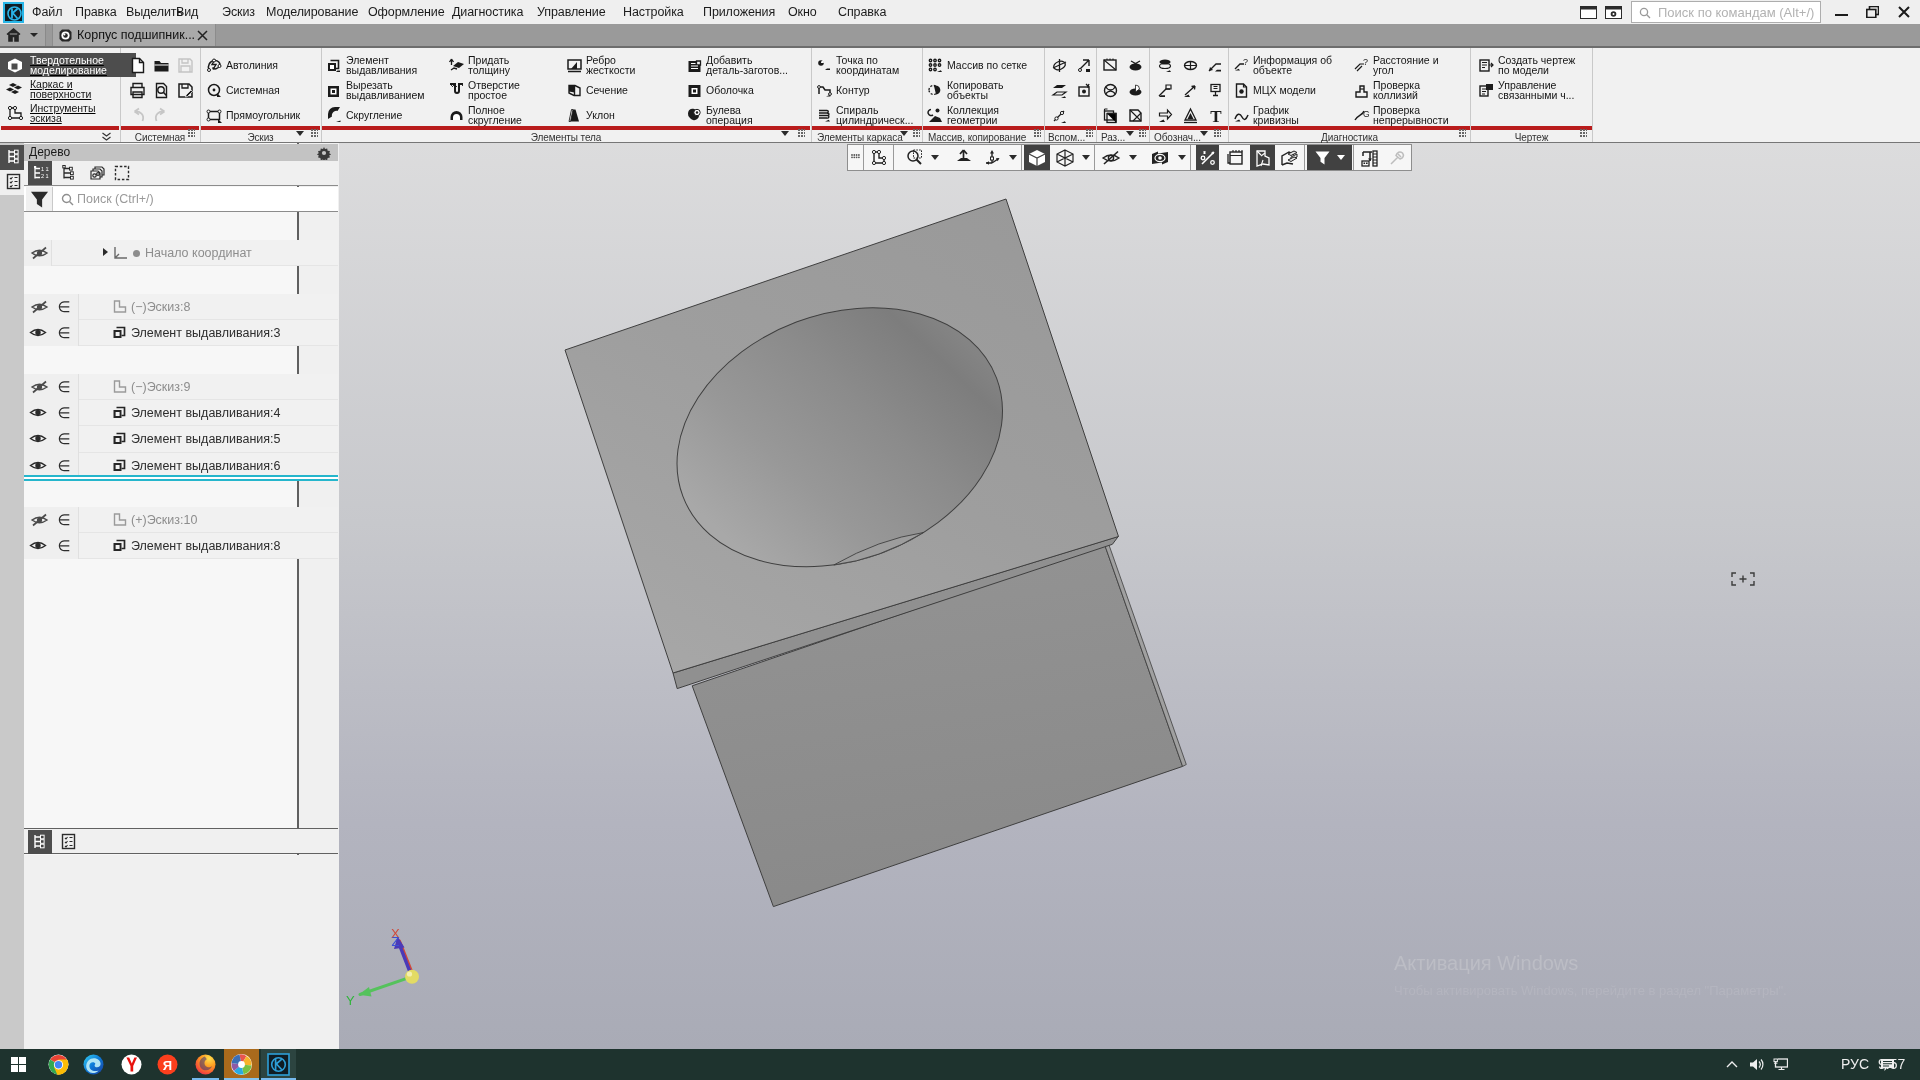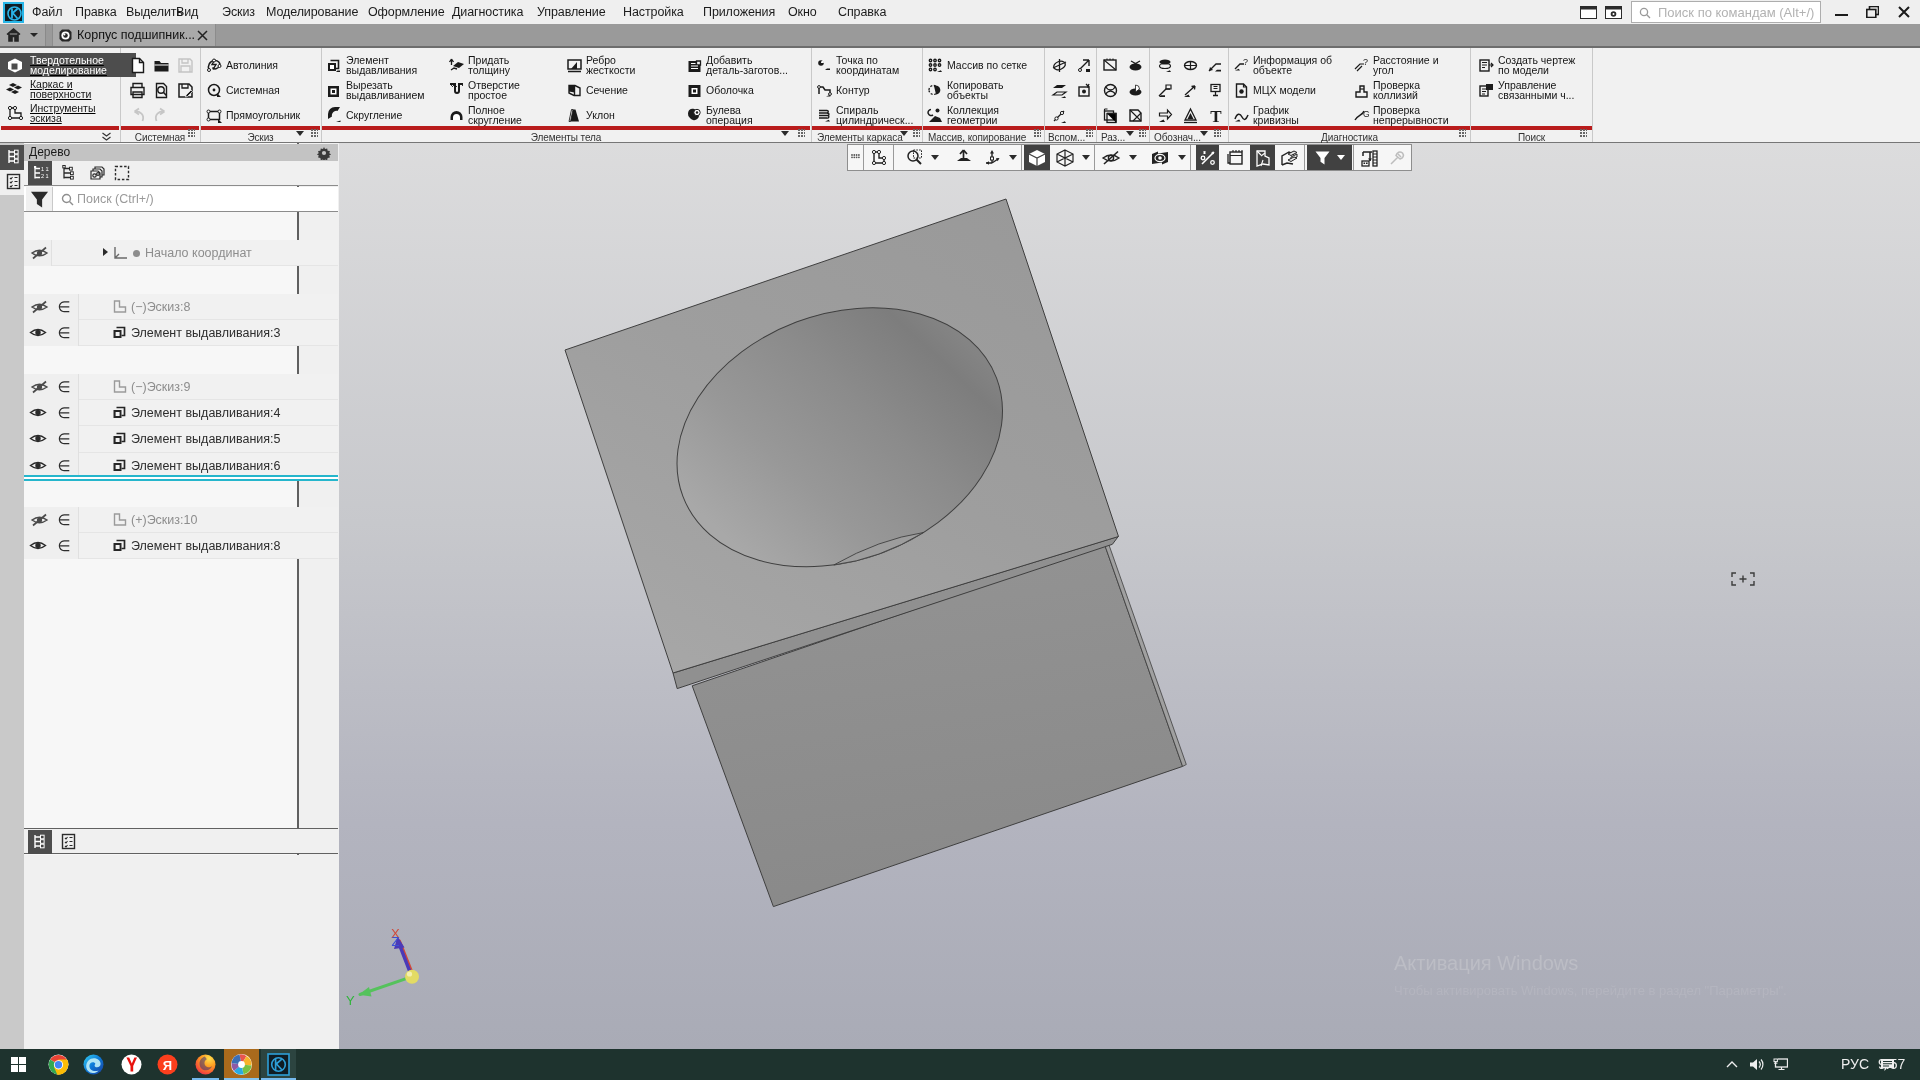--- a/index.html
+++ b/index.html
@@ -675,21 +675,21 @@
         <span class="lb">Создать чертеж<br>по модели</span>
       </div>
     <div class="rit" style="left:1478px;top:30px;width:110px">
         <span class="ic"><svg width="17" height="17" viewBox="0 0 17 17">
             <rect x="2" y="4" width="8" height="10" fill="none" stroke="#1b1b1b" stroke-width="1.4"></rect>
             <rect x="8" y="2" width="7" height="6" fill="#1b1b1b"></rect>
             <path d="M4 7 h4 M4 9.5 h4 M4 12 h3" stroke="#1b1b1b" stroke-width="1"></path>
           </svg></span>
         <span class="lb">Управление<br>связанными ч...</span>
       </div>
-    <div class="rfoot" style="left:1471px;width:121px">Поиск</div>
+    <div class="rfoot" style="left:1471px;width:121px">Чертеж</div>
     <div class="gh" style="left:1580px">
         <i></i>
         <i></i>
         <i></i>
       </div>
   </div>
   <div id="leftstrip">
     <div class="stab sel" style="top:2px"><svg width="17" height="17" viewBox="0 0 17 17" style="margin:3px 0 0 5px">
           <path d="M4 2 v13 M4 4 h6 M4 8.5 h6 M4 13 h6" stroke="#fff" stroke-width="1.4" fill="none"></path>
           <g fill="#414141" stroke="#fff">

